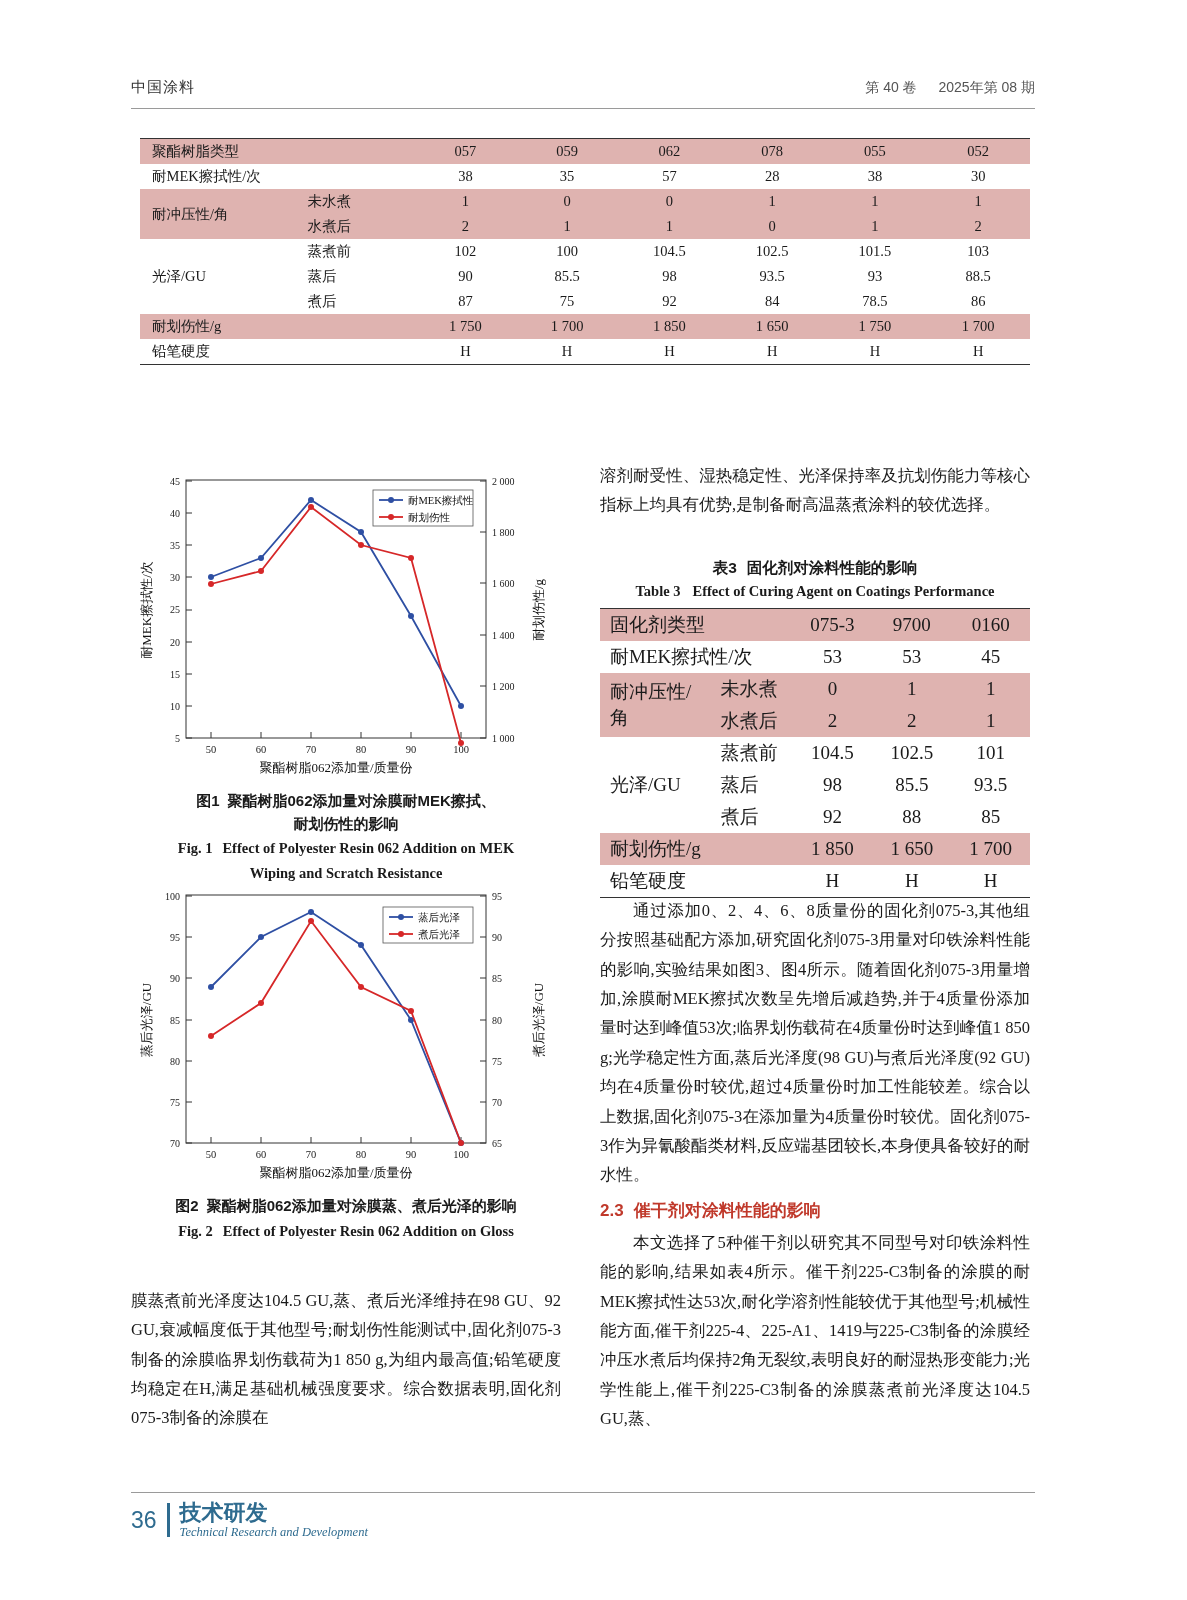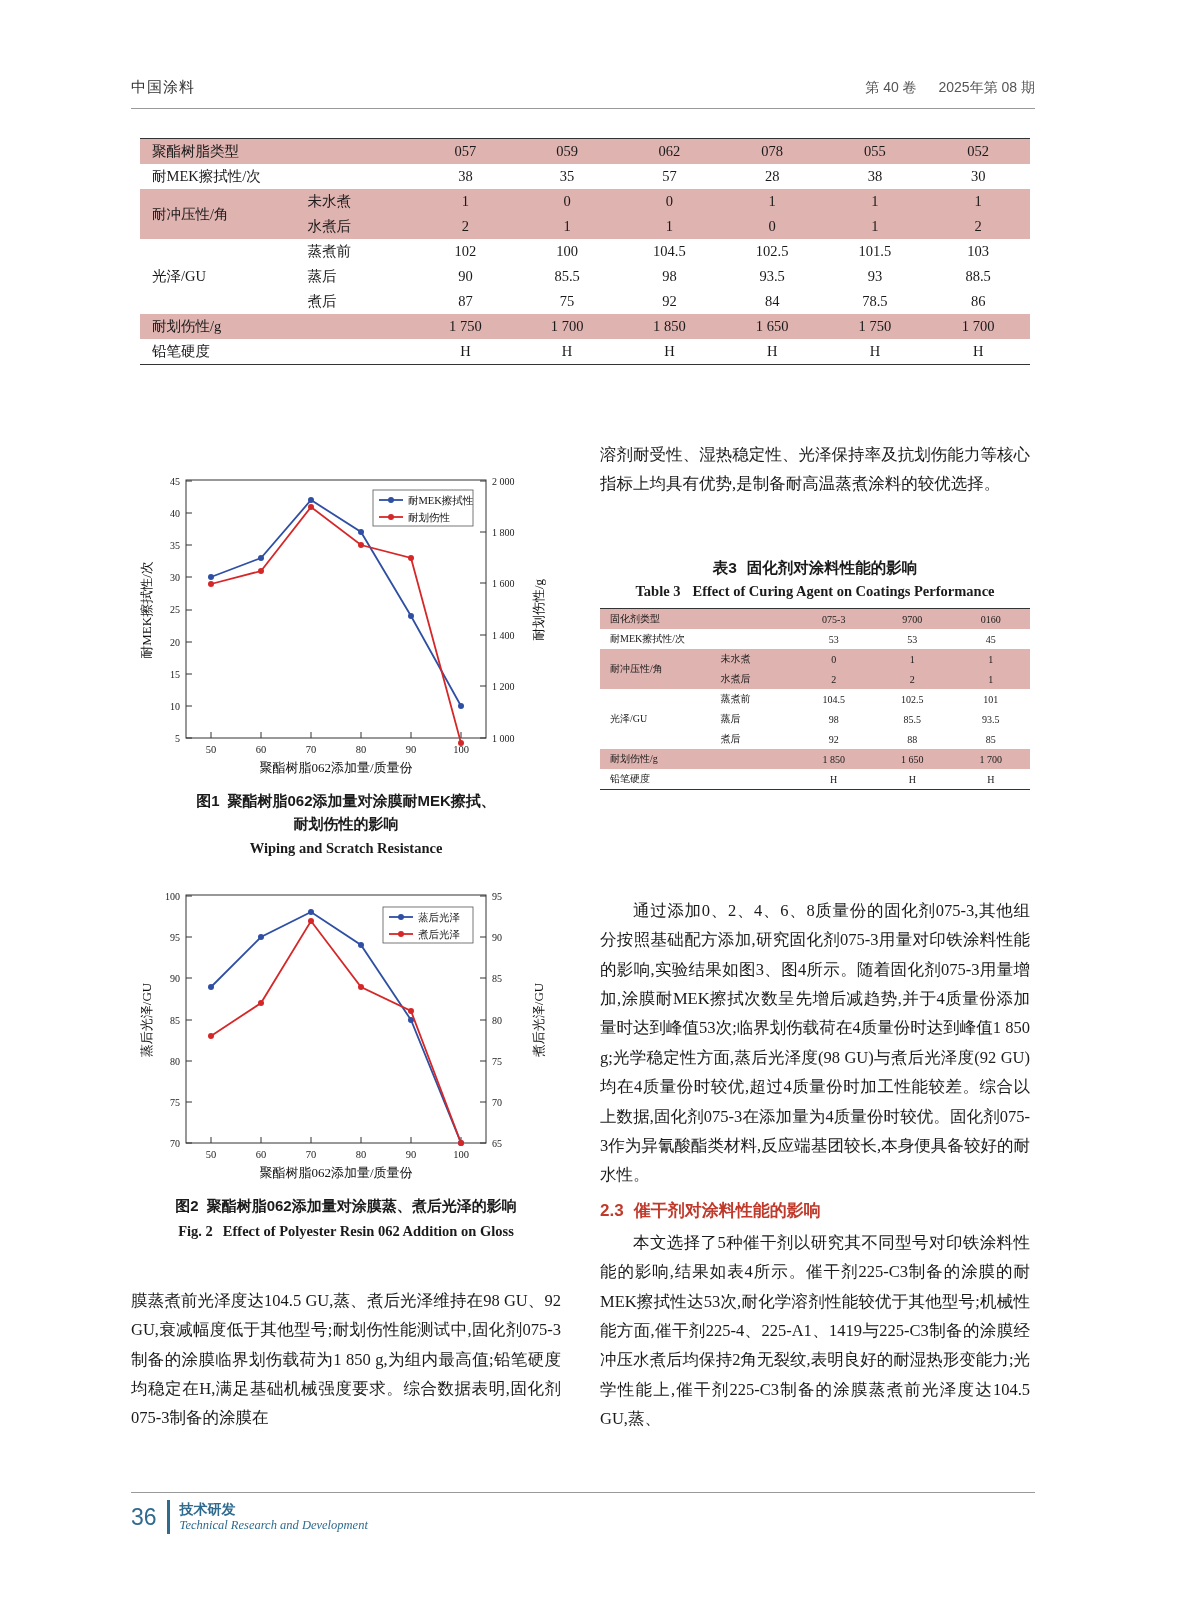--- a/index.html
+++ b/index.html
@@ -60,32 +60,32 @@
   }
   .col-text p { margin:0 0 0 0; text-indent:2em; }
   .heading-23 {
     color:#c0392b; font-family:"Liberation Sans", sans-serif;
     font-weight:bold; font-size:17px; margin:6px 0 2px 0;
   }
   .heading-23 .num { margin-right:10px; }
 
   
   .t3-wrap { position:absolute; left:600px; top:558px; width:430px; }
-  table.tbl3 { border-collapse:collapse; width:100%; font-size:10px; }
+  table.tbl3 { border-collapse:collapse; width:100%; font-size:19px; }
   table.tbl3 td { padding:3px 3px; text-align:center; }
   .tbl3 .lbl-cell { text-align:left; padding-left:10px; }
   .tbl3 .sub-cell { text-align:left; padding-left:8px; }
 
   
   .footer { position:absolute; left:131px; top:1500px; width:904px; }
   .footer-rule { position:absolute; left:131px; top:1492px; width:904px; height:1px; background:#9a9a9a; }
   .footer-inner { display:flex; align-items:center; }
   .pg-num { font-family:"Liberation Sans", sans-serif; font-size:23px; color:#2e6b8f; margin-right:10px; }
   .foot-bar { width:3px; height:34px; background:#2e6b8f; margin-right:10px; }
-  .foot-cn { font-family:"Liberation Sans", sans-serif; font-weight:bold; font-size:14px; color:#2e6b8f; line-height:1.15; }
+  .foot-cn { font-family:"Liberation Sans", sans-serif; font-weight:bold; font-size:22px; color:#2e6b8f; line-height:1.15; }
   .foot-en { font-family:"Liberation Serif", serif; font-style:italic; font-size:12.5px; color:#2e6b8f; }
 </style>
 </head>
 <body>
 
 <div class="page">
 
   <div class="header">
     <div class="left">中国涂料</div>
     <div class="right">
@@ -280,20 +280,21 @@
       <line x1="248" y1="30" x2="272" y2="30" stroke="#2e4fa3" stroke-width="1.8"></line>
         <circle cx="260" cy="30" r="3" fill="#2e4fa3"></circle>
       <text x="277" y="34" font-size="10.5" fill="#111">耐MEK擦拭性</text>
       <line x1="248" y1="47" x2="272" y2="47" stroke="#d62728" stroke-width="1.8"></line>
         <circle cx="260" cy="47" r="3" fill="#d62728"></circle>
       <text x="277" y="51" font-size="10.5" fill="#111">耐划伤性</text>
     </svg>
     <div class="fig-cap">
       <div class="cn"><b>图1</b><span>聚酯树脂062添加量对涂膜耐MEK擦拭、</span></div>
       <div class="cn"><span>耐划伤性的影响</span></div>
+      <div class="en"><span class="lbl">Fig. 1</span><span>Effect of Polyester Resin 062 Addition on MEK</span></div>
       <div class="en"><span>Wiping and Scratch Resistance</span></div>
     </div>
   </div>
 
   <div class="fig" style="left:131px; top:885px; width:430px;">
     <svg width="430" height="300" viewBox="0 0 430 300">
       <rect x="55" y="10" width="300" height="248" fill="none" stroke="#333" stroke-width="1"></rect>
 
       <g font-size="10" fill="#222">
         <text x="49" y="262" text-anchor="end">70</text>
@@ -382,21 +383,21 @@
     <div class="fig-cap">
       <div class="cn"><b>图2</b><span>聚酯树脂062添加量对涂膜蒸、煮后光泽的影响</span></div>
       <div class="en"><span class="lbl">Fig. 2</span><span>Effect of Polyester Resin 062 Addition on Gloss</span></div>
     </div>
   </div>
 
   <div class="col-text" style="position:absolute; left:131px; top:1286px; width:430px;">
     <p style="text-indent:0;">膜蒸煮前光泽度达104.5 GU,蒸、煮后光泽维持在98 GU、92 GU,衰减幅度低于其他型号;耐划伤性能测试中,固化剂075-3制备的涂膜临界划伤载荷为1 850 g,为组内最高值;铅笔硬度均稳定在H,满足基础机械强度要求。综合数据表明,固化剂075-3制备的涂膜在</p>
   </div>
 
-  <div class="col-text" style="position:absolute; left:600px; top:440px; width:430px;">
+  <div class="col-text" style="position:absolute; left:600px; top:461px; width:430px;">
     <p style="text-indent:0;">溶剂耐受性、湿热稳定性、光泽保持率及抗划伤能力等核心指标上均具有优势,是制备耐高温蒸煮涂料的较优选择。</p>
   </div>
 
   <div class="t3-wrap">
     <div class="cap">
       <div class="cn"><b>表3</b><span>固化剂对涂料性能的影响</span></div>
       <div class="en"><span class="lbl">Table 3</span><span>Effect of Curing Agent on Coatings Performance</span></div>
     </div>
 
     <table class="tbl3" style="margin-top:8px;">

